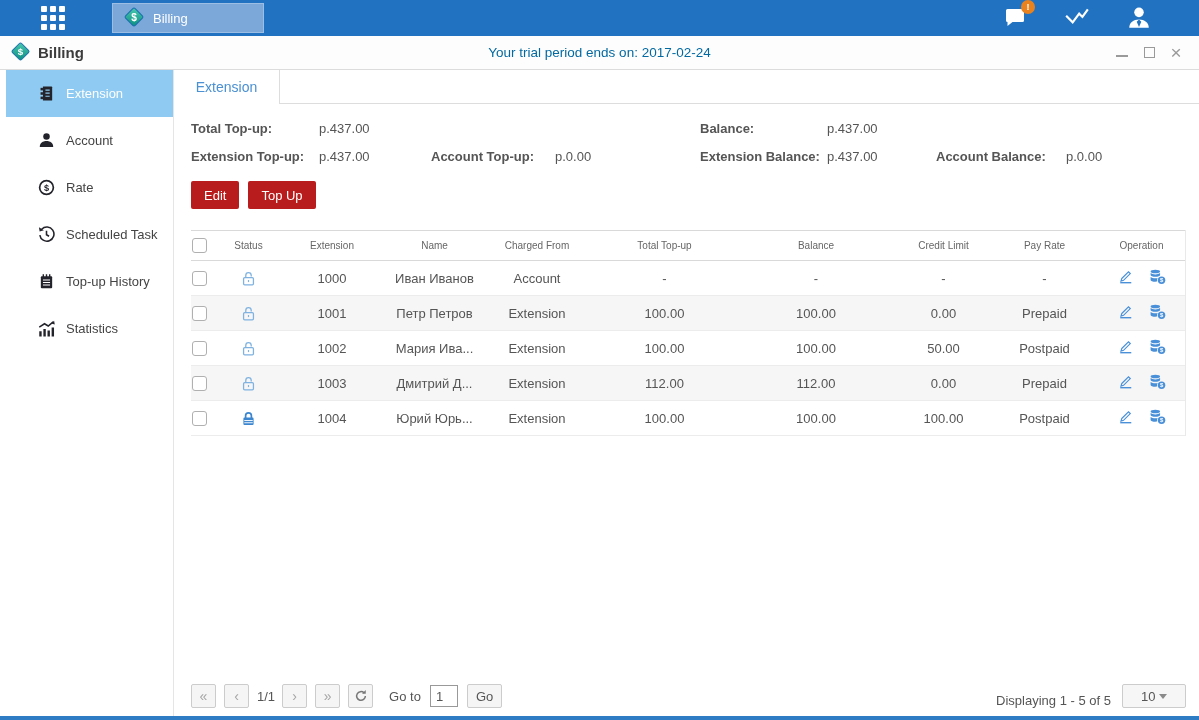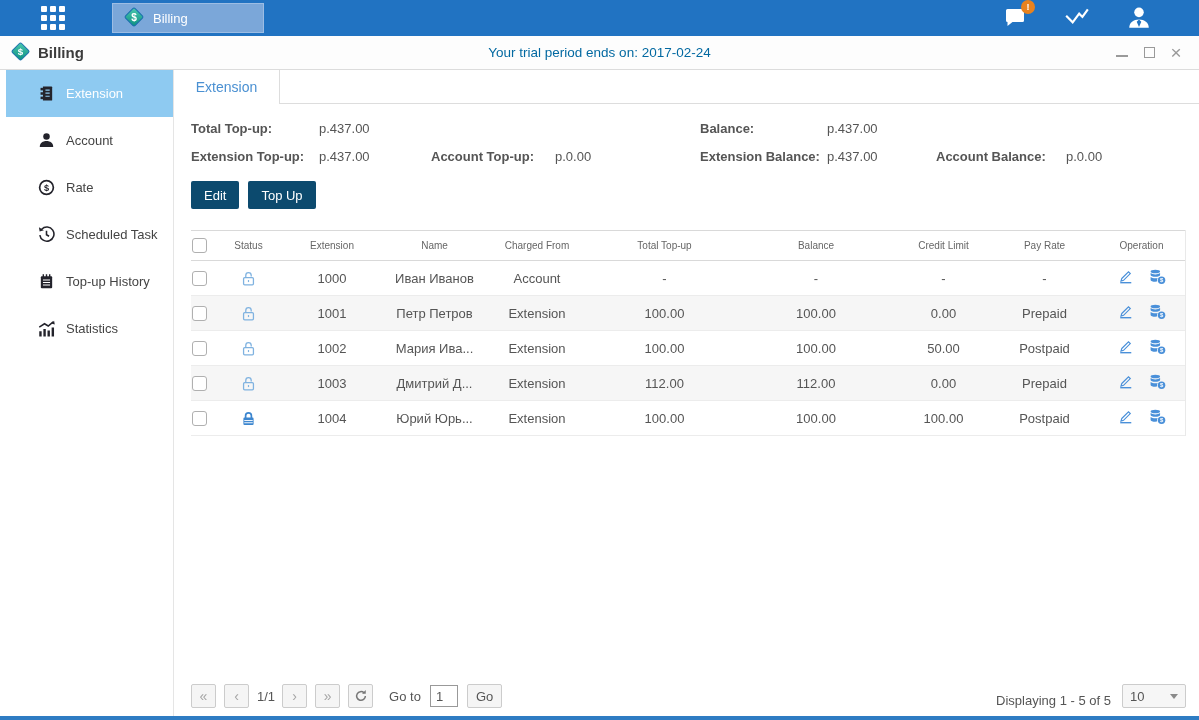--- a/index.html
+++ b/index.html
@@ -78,21 +78,21 @@
   .summary {
     display: grid; margin: 17px 0 0 17px; row-gap: 13px; align-items: center;
     grid-template-columns: 128px 112px 124px 145px 127px 109px 130px 1fr;
   }
   .summary .lbl { font-weight: bold; color: #555; }
   .summary .val { color: #555; }
 
   
   .actions { display: flex; gap: 9px; margin: 17px 0 0 17px; }
   .btn-primary {
-    background: #0c4a6e; color: #fff; border: none; border-radius: 2px;
+    background: #b91c1c; color: #fff; border: none; border-radius: 2px;
     height: 28px; padding: 0 13px; font-size: 13px; cursor: pointer;
     font-family: "Liberation Sans", sans-serif;
   }
 
   
   .table-wrap { margin: 21px 13px 0 17px; border-right: 1px solid #e9e9e9; }
   table { width: 100%; border-collapse: collapse; table-layout: fixed; }
   thead th {
     height: 30px; font-weight: normal; color: #666; font-size: 10px;
     border-top: 1px solid #d9d9d9; border-bottom: 1px solid #d9d9d9; text-align: center;
@@ -126,21 +126,21 @@
   }
   .go-btn {
     height: 24px; border: 1px solid #ccc; background: #f5f5f5; border-radius: 2px;
     color: #555; font-size: 13px; padding: 0 8px; margin-left: 9px; cursor: pointer;
     font-family: "Liberation Sans", sans-serif;
   }
   .pg-right { margin-left: auto; display: flex; align-items: flex-end; gap: 11px; }
   .displaying { color: #555; }
   .page-size {
     width: 64px; height: 24px; border: 1px solid #ccc; background: #f6f6f6; border-radius: 2px;
-    display: flex; align-items: center; padding: 0 7px; cursor: pointer; color: #555;
+    display: flex; align-items: center; padding: 0 18px; cursor: pointer; color: #555;
   }
   .page-size .caret {
     margin-left: auto; width: 0; height: 0;
     border-left: 4px solid transparent; border-right: 4px solid transparent; border-top: 5px solid #8a8a8a;
   }
 
   .bottom-strip { height: 4px; background: #2e7cc3; flex-shrink: 0; }
 </style>
 </head>
 <body>

